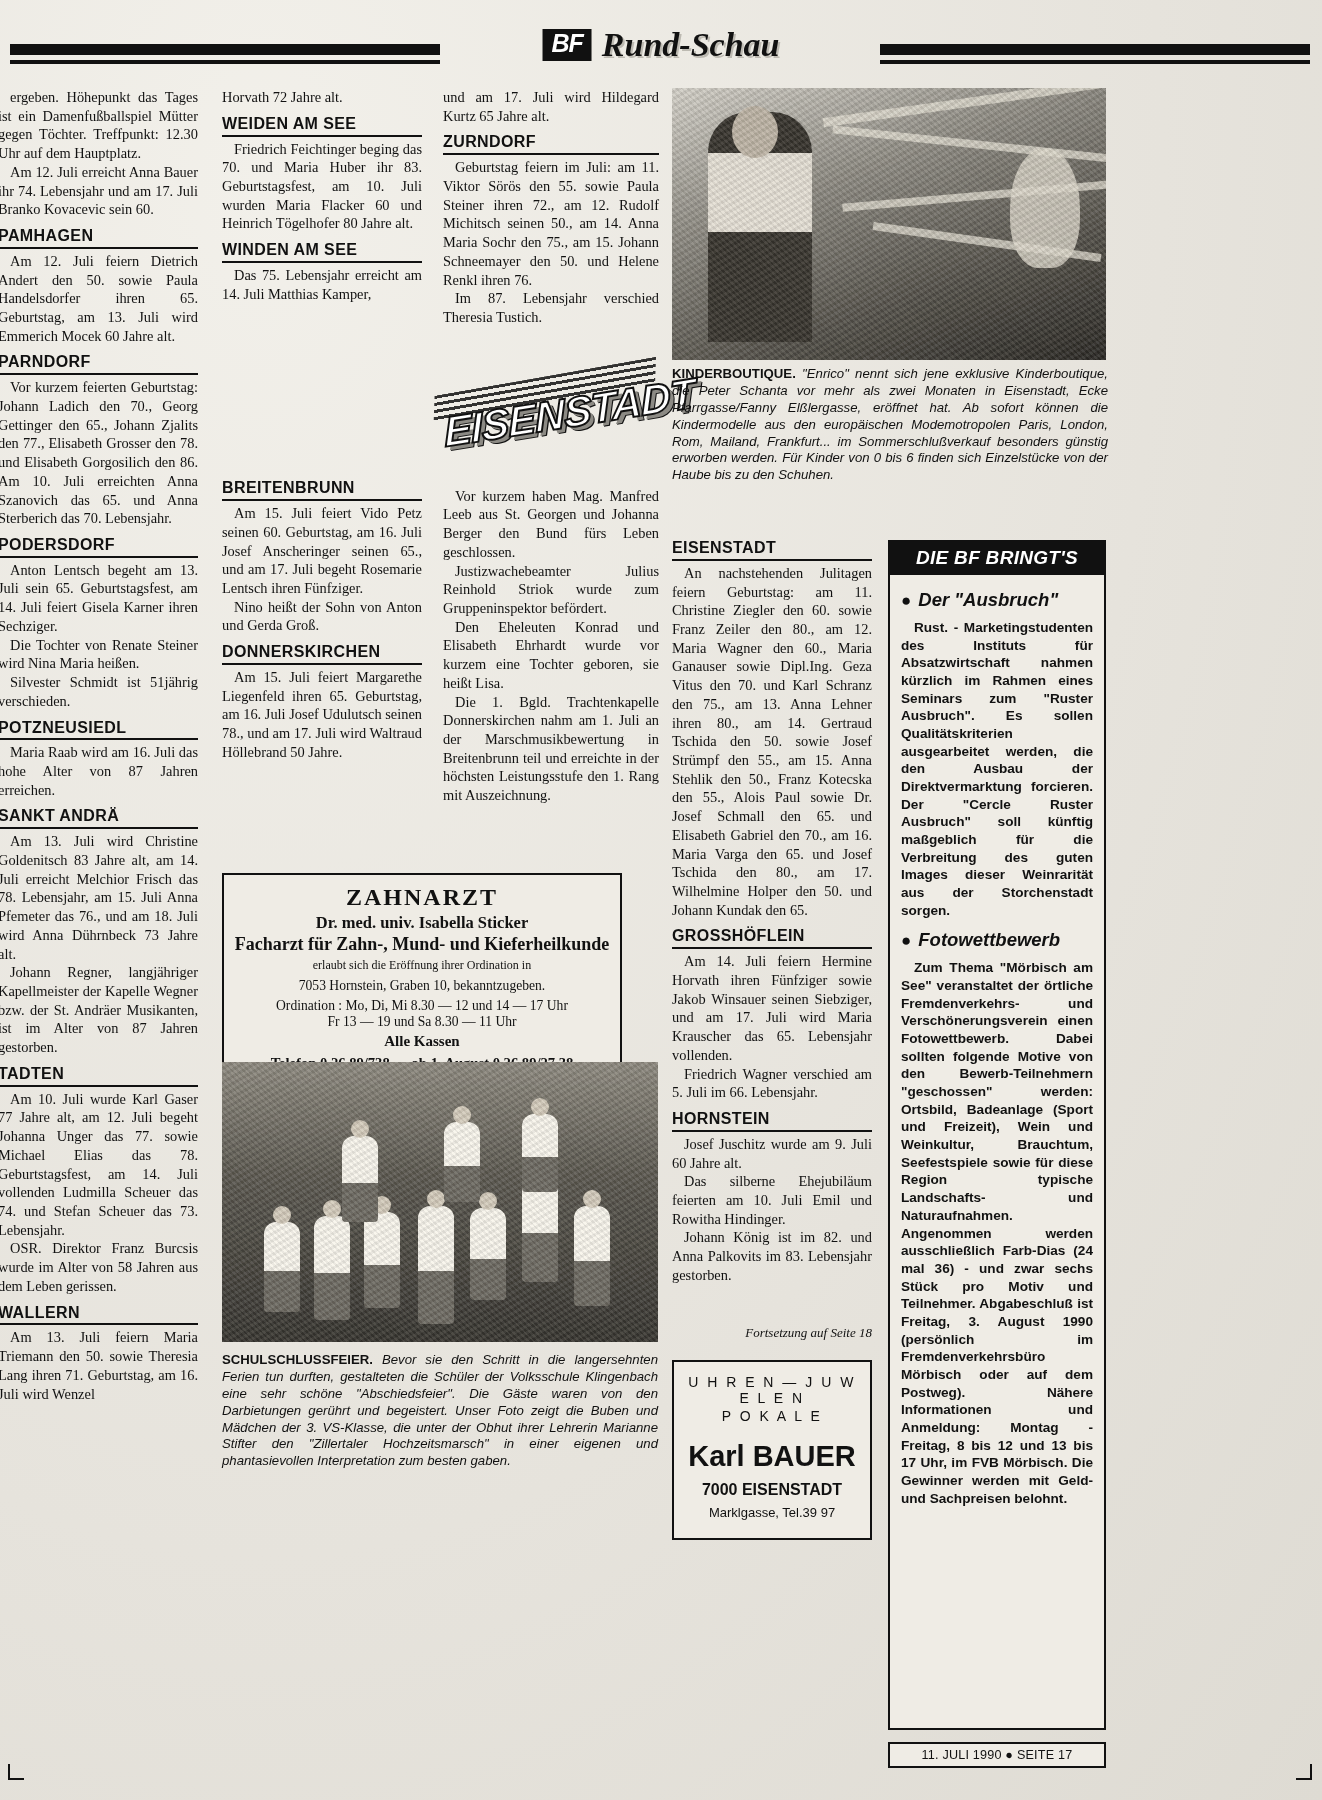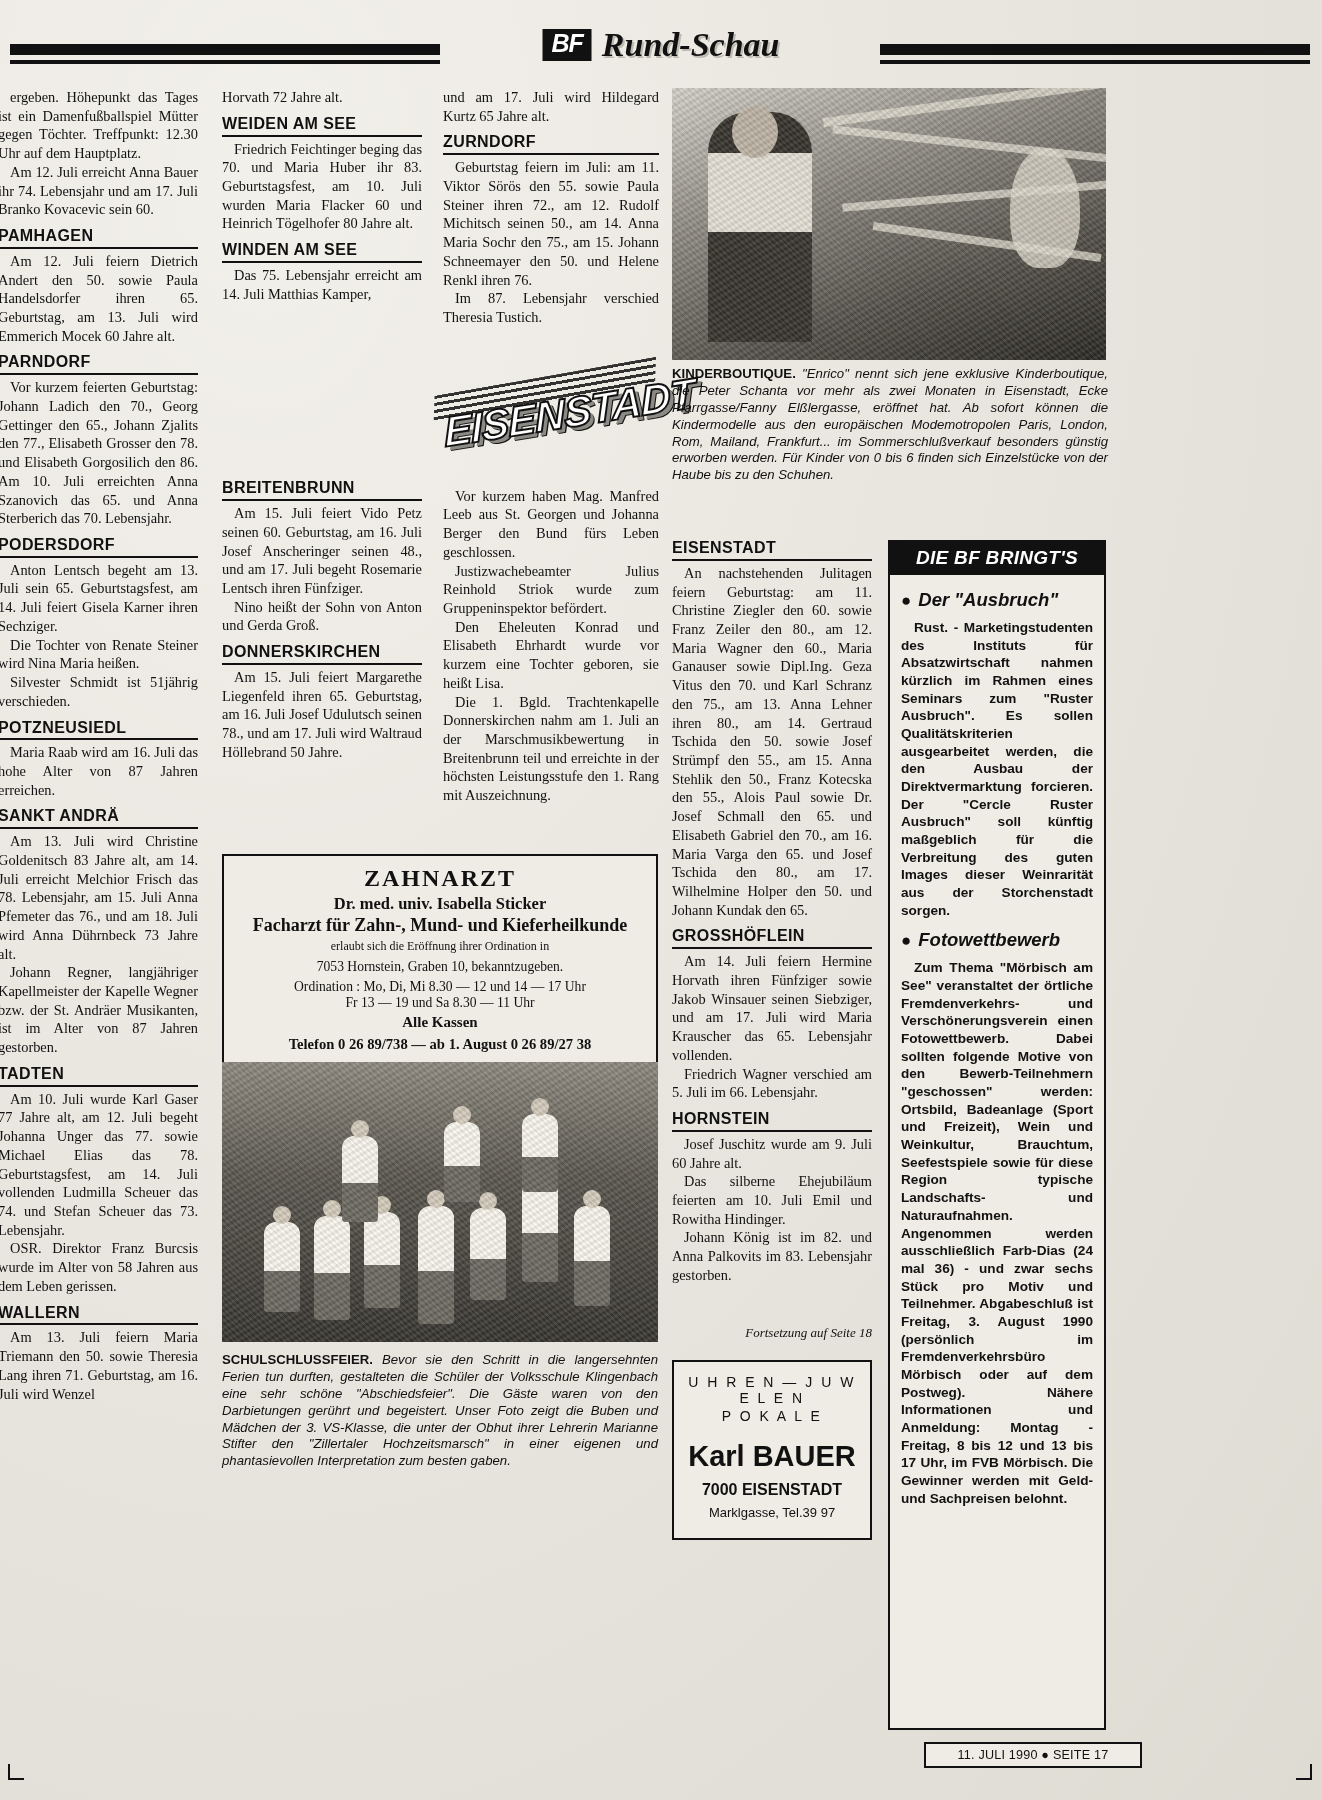--- a/index.html
+++ b/index.html
@@ -142,21 +142,21 @@
   }
   #bf-box h3 .bullet{font-size:17px;font-style:normal;}
   #bf-box p{
     font-family:"Liberation Sans",sans-serif;
     font-size:13.6px;line-height:1.30;text-align:justify;margin:0 0 10px;
     text-indent:13px;font-weight:bold;
   }
 
   
   #ad-zahnarzt{
-    position:absolute;left:222px;top:854px;width:436px;
+    position:absolute;left:222px;top:873px;width:400px;
     border:2px solid #111;background:#efece5;box-sizing:border-box;
     text-align:center;padding:9px 8px 10px;
     font-family:"Liberation Serif",serif;
   }
   #ad-zahnarzt .l1{font-size:24px;font-weight:bold;letter-spacing:2px;margin-bottom:2px;}
   #ad-zahnarzt .l2{font-size:16.5px;font-weight:bold;}
   #ad-zahnarzt .l3{font-size:18px;font-weight:bold;margin-top:1px;}
   #ad-zahnarzt .l4{font-size:12px;margin-top:3px;}
   #ad-zahnarzt .l5{font-size:16.5px;font-weight:bold;margin-top:2px;}
   #ad-zahnarzt .l5 span{font-weight:normal;font-size:13.6px;}
@@ -197,21 +197,21 @@
   #fortsetzung{
     position:absolute;left:672px;top:1325px;width:200px;text-align:right;
     font-style:italic;font-size:13px;
   }
 
   
   #footer-date{
     position:absolute;left:888px;top:1742px;width:218px;height:26px;
     border:2px solid #111;background:#efece5;box-sizing:border-box;
     display:flex;align-items:center;justify-content:center;
-    font-family:"Liberation Sans",sans-serif;font-size:12.6px;letter-spacing:.2px;margin-left:36px;
+    font-family:"Liberation Sans",sans-serif;font-size:12.6px;letter-spacing:.2px;
   }
   
   .corner{position:absolute;width:14px;height:14px;border:2px solid #111;}
   .c-bl{left:8px;bottom:20px;border-right:none;border-top:none;}
   .c-br{right:10px;bottom:20px;border-left:none;border-top:none;}
 </style>
 </head>
 <body>
 
 <div class="page">
@@ -262,21 +262,21 @@
 
     <div class="town">WEIDEN AM SEE</div>
     <p>Friedrich Feichtinger beging das 70. und Maria Huber ihr 83. Geburtstagsfest, am 10. Juli wurden Maria Flacker 60 und Heinrich Tögelhofer 80 Jahre alt.</p>
 
     <div class="town">WINDEN AM SEE</div>
     <p>Das 75. Lebensjahr erreicht am 14. Juli Matthias Kamper,</p>
 
     <div style="height:168px"></div>
 
     <div class="town">BREITENBRUNN</div>
-    <p>Am 15. Juli feiert Vido Petz seinen 60. Geburtstag, am 16. Juli Josef Anscheringer seinen 48., und am 17. Juli begeht Rosemarie Lentsch ihren Fünfziger.</p>
+    <p>Am 15. Juli feiert Vido Petz seinen 60. Geburtstag, am 16. Juli Josef Anscheringer seinen 65., und am 17. Juli begeht Rosemarie Lentsch ihren Fünfziger.</p>
     <p>Nino heißt der Sohn von Anton und Gerda Groß.</p>
 
     <div class="town">DONNERSKIRCHEN</div>
     <p>Am 15. Juli feiert Margarethe Liegenfeld ihren 65. Geburtstag, am 16. Juli Josef Udulutsch seinen 78., und am 17. Juli wird Waltraud Höllebrand 50 Jahre.</p>
   </div>
 
   <div class="col col3">
     <p style="text-indent:0">und am 17. Juli wird Hildegard Kurtz 65 Jahre alt.</p>
 
     <div class="town">ZURNDORF</div>

